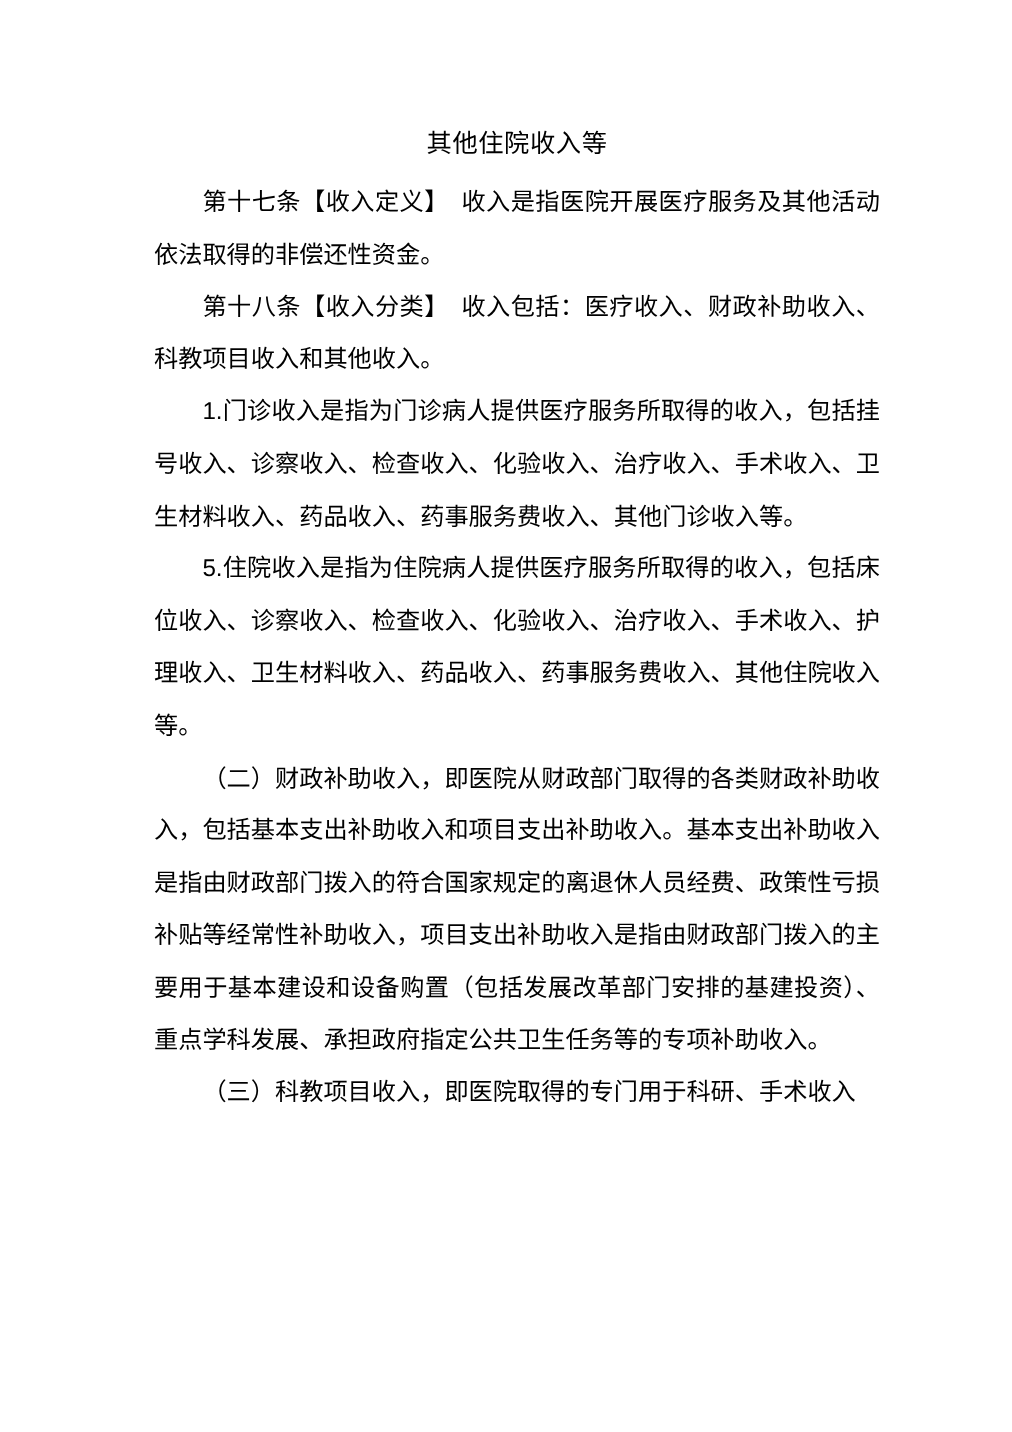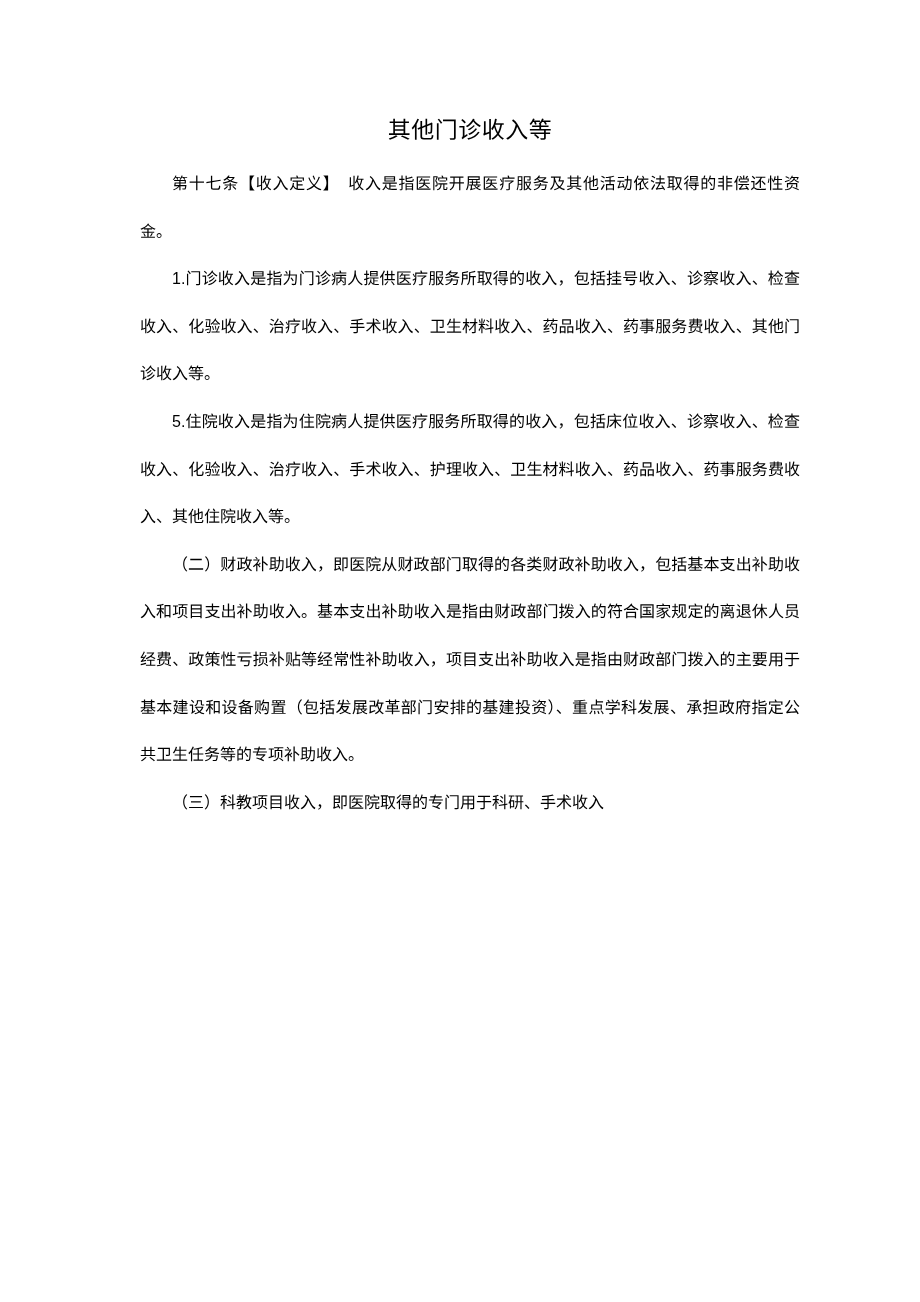--- a/index.html
+++ b/index.html
@@ -24,34 +24,35 @@
     text-align: center;
     font-weight: 400;
     letter-spacing: 0.5px;
     white-space: nowrap;
   }
   .doc-body {
     margin-top: 6px;
   }
   .para {
     margin: 0;
-    font-size: 16px;
+    font-size: 22px;
     line-height: 47.6px;
     text-align: justify;
     text-indent: 2em;
     word-break: break-all;
     overflow-wrap: break-word;
     letter-spacing: 0;
   }
 </style>
 </head>
 <body>
 
 <div class="page">
-  <div class="doc-title">其他门诊收入等</div>
+  <div class="doc-title">其他住院收入等</div>
   <div class="doc-body">
       <p class="para">第十七条【收入定义】　收入是指医院开展医疗服务及其他活动依法取得的非偿还性资金。</p>
+      <p class="para">第十八条【收入分类】　收入包括：医疗收入、财政补助收入、科教项目收入和其他收入。</p>
       <p class="para">1.门诊收入是指为门诊病人提供医疗服务所取得的收入，包括挂号收入、诊察收入、检查收入、化验收入、治疗收入、手术收入、卫生材料收入、药品收入、药事服务费收入、其他门诊收入等。</p>
       <p class="para">5.住院收入是指为住院病人提供医疗服务所取得的收入，包括床位收入、诊察收入、检查收入、化验收入、治疗收入、手术收入、护理收入、卫生材料收入、药品收入、药事服务费收入、其他住院收入等。</p>
       <p class="para">（二）财政补助收入，即医院从财政部门取得的各类财政补助收入，包括基本支出补助收入和项目支出补助收入。基本支出补助收入是指由财政部门拨入的符合国家规定的离退休人员经费、政策性亏损补贴等经常性补助收入，项目支出补助收入是指由财政部门拨入的主要用于基本建设和设备购置（包括发展改革部门安排的基建投资）、重点学科发展、承担政府指定公共卫生任务等的专项补助收入。</p>
       <p class="para">（三）科教项目收入，即医院取得的专门用于科研、手术收入</p>
     </div>
 </div>
 
 </body></html>

